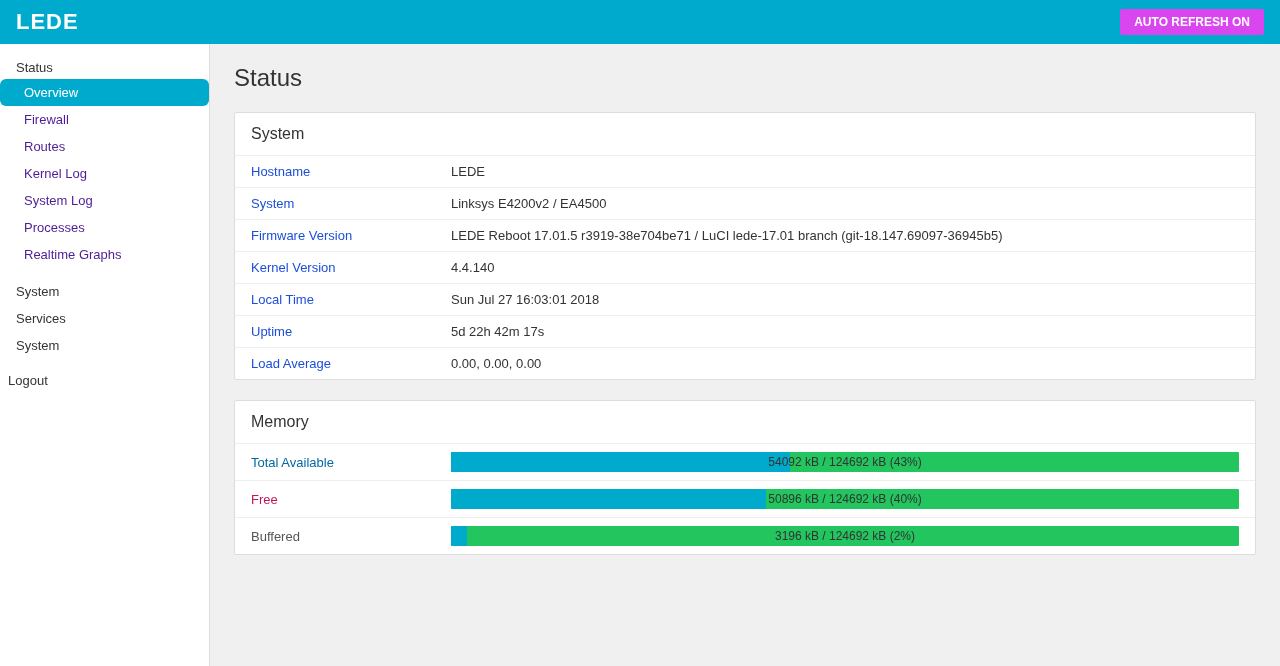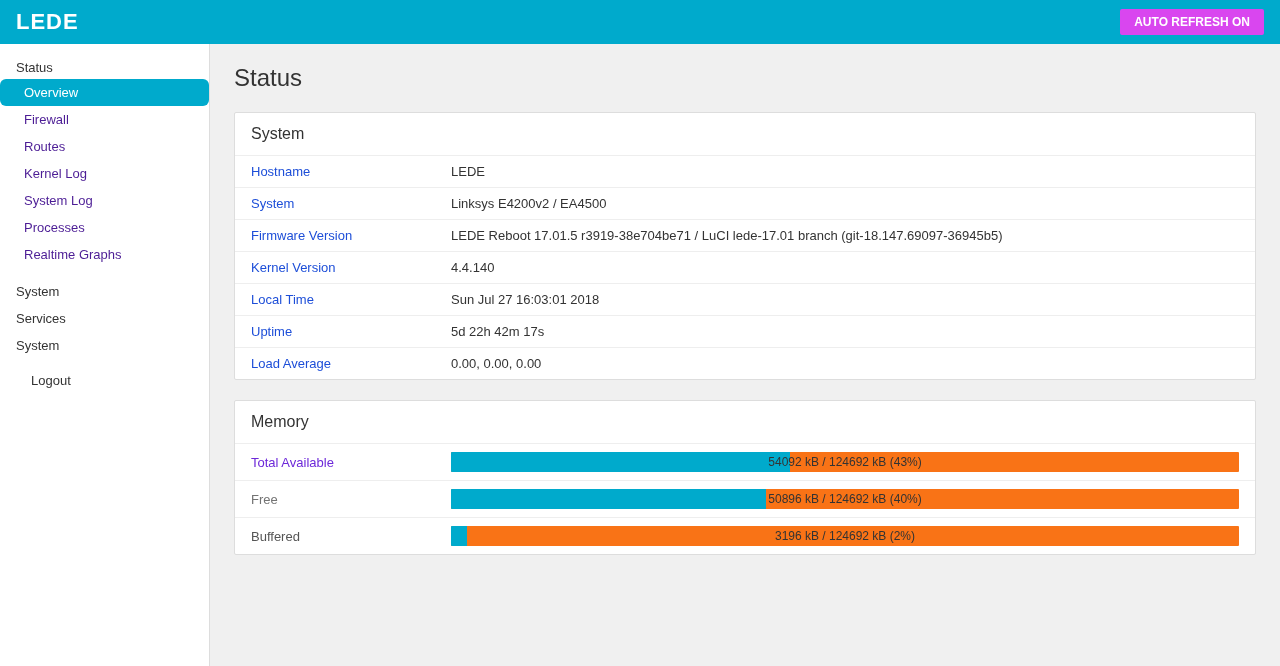--- a/index.html
+++ b/index.html
@@ -64,21 +64,21 @@
       cursor: pointer;
       font-size: 13px;
     }
     .sidebar-item.active {
       background: #00aacc;
       color: white;
       border-radius: 6px;
     }
     .sidebar-logout {
       display: block;
-      padding: 8px 31px;
+      padding: 8px 8px;
       color: #333;
       text-decoration: none;
       cursor: pointer;
       margin-top: 8px;
     }
 
     
     #main {
       flex: 1;
       overflow-y: auto;
@@ -123,21 +123,21 @@
       width: 200px;
       color: #1d4ed8;
     }
     .info-table td:last-child {
       color: #333;
     }
 
     
     .progress-container {
       position: relative;
-      background: #f97316;
+      background: #22c55e;
       height: 20px;
       border-radius: 1px;
       overflow: hidden;
     }
     .progress-bar {
       background: #00aacc;
       height: 100%;
       position: absolute;
       left: 0; top: 0;
     }
@@ -220,30 +220,30 @@
     </tr>
           </tbody>
       </table>
     </div>
 
     <div class="card">
       <div class="card-header">Memory</div>
       <table class="info-table">
         <tbody id="memory-table-body">
         <tr>
-      <td style="width:200px;color:#6d28d9;margin-left:36px;">Total Available</td>
+      <td style="width:200px;color:#0369a1;margin-left:36px;">Total Available</td>
       <td style="padding:8px 16px;">
         <div class="progress-container">
           <div class="progress-bar" style="width:43%;"></div>
           <span class="progress-label">54092 kB / 124692 kB (43%)</span>
         </div>
       </td>
     </tr>
             <tr>
-      <td style="width:200px;color:#737373;margin-left:44px;">Free</td>
+      <td style="width:200px;color:#be185d;margin-left:44px;">Free</td>
       <td style="padding:8px 16px;">
         <div class="progress-container">
           <div class="progress-bar" style="width:40%;"></div>
           <span class="progress-label">50896 kB / 124692 kB (40%)</span>
         </div>
       </td>
     </tr>
             <tr>
       <td style="width:200px;color:#555;">Buffered</td>
       <td style="padding:8px 16px;">

